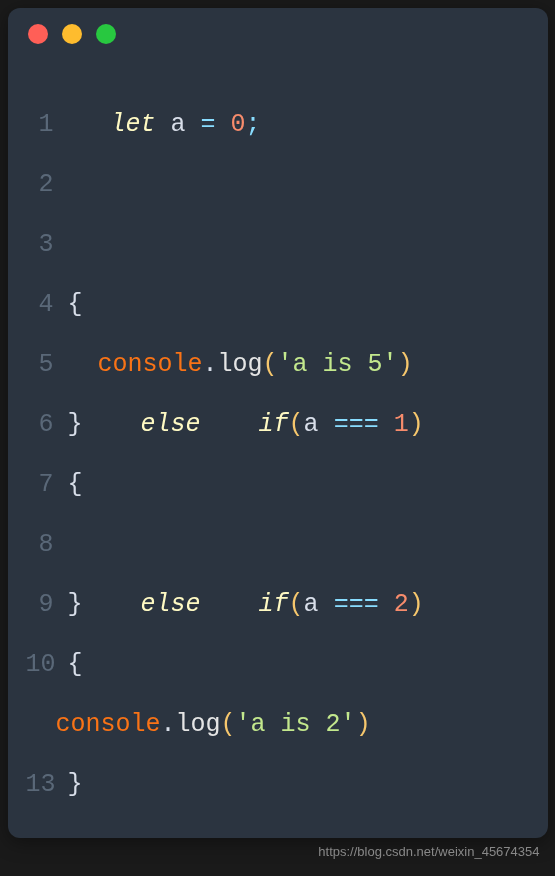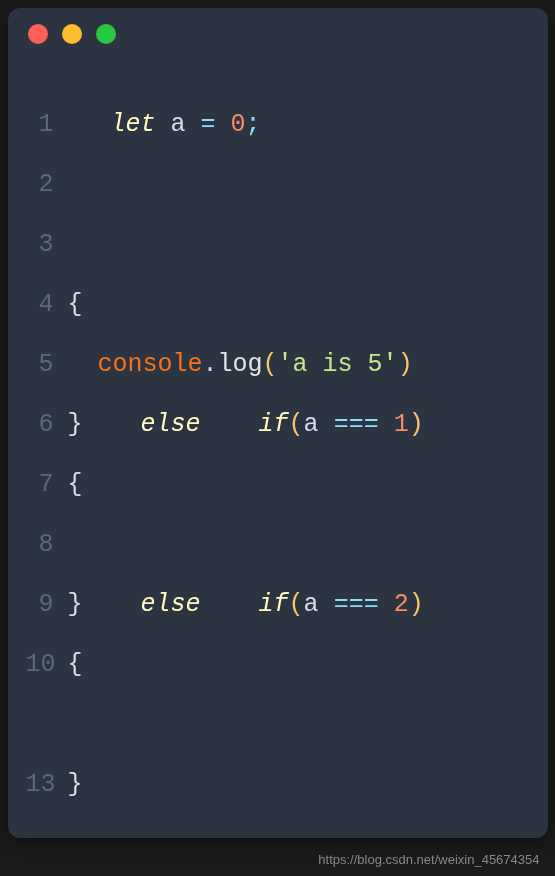--- a/index.html
+++ b/index.html
@@ -75,21 +75,20 @@
     .tok-string { color: #c3e88d; }
     .tok-semi { color: #89ddff; }
     .watermark {
       width: 540px;
       text-align: right;
       color: #888;
       font-size: 13px;
       font-family: Arial, sans-serif;
       padding-right: 8px;
       padding-top: 6px;
-      margin-top: 8px;
     }
   </style>
 </head>
 <body>
 
 <div class="editor-window">
   <div class="titlebar">
     <div class="traffic-light tl-red"></div>
     <div class="traffic-light tl-yellow"></div>
     <div class="traffic-light tl-green"></div>
@@ -138,20 +137,21 @@
       <span class="line-number">9</span>
       <span class="line-content"><span class="tok-brace">}</span><span> </span><span class="tok-keyword">else</span><span> </span><span class="tok-keyword">if</span><span class="tok-paren1">(</span><span class="tok-var">a</span><span> </span><span class="tok-operator">===</span><span> </span><span class="tok-number">2</span><span class="tok-paren1">)</span></span>
     </div>
 
     <div class="code-line">
       <span class="line-number">10</span>
       <span class="line-content"><span class="tok-brace">{</span></span>
     </div>
 
     <div class="code-line">
+      <span class="line-content"><span>  </span><span class="tok-object">console</span><span class="tok-punct">.</span><span class="tok-method">log</span><span class="tok-paren1">(</span><span class="tok-string">'a is 2'</span><span class="tok-paren1">)</span></span>
     </div>
 
     <div class="code-line">
       <span class="line-number">13</span>
       <span class="line-content"><span class="tok-brace">}</span></span>
     </div>
 
   </div>
 </div>
 <div class="watermark">https://blog.csdn.net/weixin_45674354</div>

